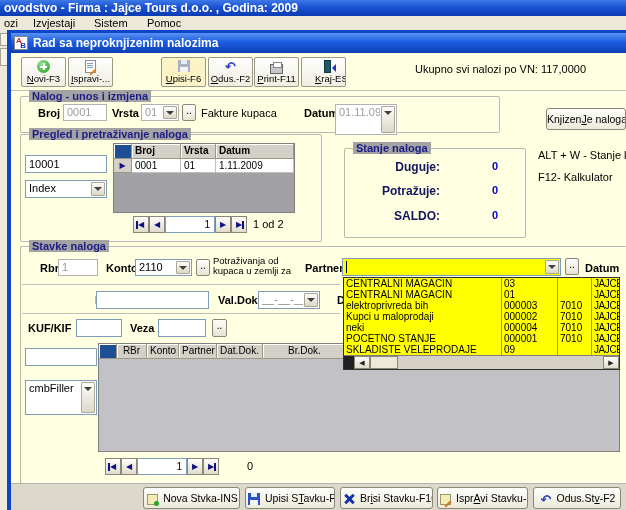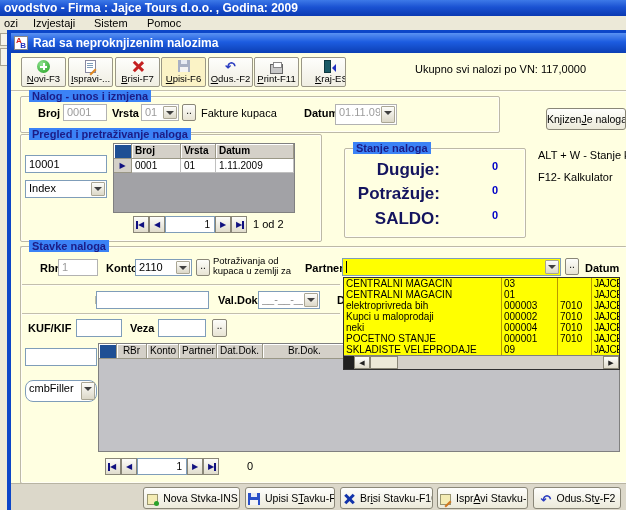--- a/index.html
+++ b/index.html
@@ -52,21 +52,21 @@
   .ic-exit::after{content:"";position:absolute;right:0;top:4px;border:4px solid transparent;border-right-color:#2030c0;}
   .ic-note{width:11px;height:11px;background:#f4ecb4;border:1px solid #9a9670;box-sizing:border-box;}
   .ic-note.green::after{content:"";position:absolute;right:-2px;bottom:-2px;width:5px;height:5px;background:#2aa22a;border-radius:50%;}
   .ic-note.pencil::after{content:"";position:absolute;right:-2px;bottom:-1px;width:8px;height:2px;background:#d07820;transform:rotate(-45deg);}
   .ic-x-blue{width:12px;height:12px;}
   .ic-x-blue::before,.ic-x-blue::after{content:"";position:absolute;left:5px;top:0;width:3px;height:12px;background:#1133aa;}
   .ic-x-blue::before{transform:rotate(45deg);}
   .ic-x-blue::after{transform:rotate(-45deg);}
   
   .grp{position:absolute;border:1px solid #bdb9a7;border-radius:2px;box-shadow:inset 0 0 0 1px #fffef4;}
-  .grp-title{position:absolute;top:-7px;left:8px;background:#3b82f6;padding:0 3px;font-weight:bold;font-size:11px;color:#1c1c86;white-space:nowrap;}
+  .grp-title{position:absolute;top:-7px;left:8px;background:#a3a3a3;padding:0 3px;font-weight:bold;font-size:11px;color:#1c1c86;white-space:nowrap;}
   
   .inp{position:absolute;background:#fff;border:1px solid #7f9db9;box-sizing:border-box;font-size:11px;line-height:15px;padding:0 3px;white-space:nowrap;overflow:hidden;font-family:inherit;}
   .inp.dis{color:#9c9c9c;border-color:#b2b2b2;}
   .combo{position:absolute;background:#fff;border:1px solid #7f9db9;box-sizing:border-box;}
   .combo.dis{border-color:#b2b2b2;}
   .combo .cv{position:absolute;left:3px;top:1px;right:16px;font-size:11px;line-height:13px;white-space:nowrap;overflow:hidden;}
   .combo.dis .cv{color:#9c9c9c;}
   .combo .cb{position:absolute;right:1px;top:1px;bottom:1px;width:14px;background:linear-gradient(180deg,#fdfdfa,#dcd8c8);border:1px solid #aaa694;border-radius:1px;box-sizing:border-box;}
   .combo .cb::after{content:"";position:absolute;left:2px;top:4px;border:4px solid transparent;border-top-color:#404040;}
   .btn-sm{position:absolute;background:linear-gradient(180deg,#fdfdfa,#e8e4d4);border:1px solid #8a8778;border-radius:2px;box-sizing:border-box;font-size:10px;line-height:12px;text-align:center;}
@@ -79,21 +79,21 @@
   .gc{background:#fff;border-right:1px solid #c0c0c0;border-bottom:1px solid #c0c0c0;font-size:10px;padding:1px 3px;box-sizing:border-box;white-space:nowrap;overflow:hidden;height:14px;}
   .gcorner{background:#1e4f94;}
   .gind{background:#d4d0c8;color:#101080;font-size:8px;line-height:12px;text-align:center;border-right:1px solid #9a9786;border-bottom:1px solid #9a9786;}
   
   .vcr{position:absolute;display:flex;height:17px;}
   .vcr .vb{width:16px;height:17px;background:linear-gradient(180deg,#fdfdfa,#e0dccc);border:1px solid #8a8778;box-sizing:border-box;color:#101080;font-size:8px;line-height:15px;text-align:center;font-weight:bold;position:relative;}
   .vcr .vb.end-l::before{content:"";position:absolute;left:2px;top:4px;width:2px;height:8px;background:#101080;}
   .vcr .vb.end-r::before{content:"";position:absolute;right:2px;top:4px;width:2px;height:8px;background:#101080;}
   .vcr .vpage{width:50px;height:17px;background:#fff;border:1px solid #7f9db9;box-sizing:border-box;font-size:10px;line-height:15px;text-align:right;padding-right:4px;}
   
-  .st-lab{position:absolute;width:95px;text-align:right;font-weight:bold;color:#14145e;font-size:17px;}
+  .st-lab{position:absolute;width:95px;text-align:right;font-weight:bold;color:#14145e;font-size:12px;}
   .st-val{position:absolute;width:40px;text-align:right;font-weight:bold;color:#0000c8;font-size:11px;}
   
   .dd{position:absolute;left:343px;top:277px;width:277px;background:#FFFF00;border:1px solid #303030;box-sizing:border-box;z-index:60;}
   .dd-row{display:flex;height:11px;line-height:11px;font-size:10px;cursor:default;}
   .dd-c{border-right:1px solid #b89a00;padding:0 2px;white-space:nowrap;overflow:hidden;box-sizing:border-box;}
   .dd-name{width:158px;}
   .dd-code{width:56px;}
   .dd-extra{width:34px;}
   .dd-city{flex:1;border-right:none;letter-spacing:-0.4px;}
   .dd-sb{display:flex;height:13px;background:#d4d0c8;border-top:1px solid #808080;}
@@ -137,24 +137,20 @@
   <div class="abs child-body"></div>
 
   <div class="tbtn" style="left:21px;">
     <span class="tico"><span class="ic ic-new"></span></span>
     <span class="tlab">Novi-F3</span>
   </div>
   <div class="tbtn" style="left:68px;">
     <span class="tico"><span class="ic ic-doc"></span></span>
     <span class="tlab">Ispravi-...</span>
   </div>
-  <div class="tbtn" style="left:115px;">
-    <span class="tico"><span class="ic ic-x-red"></span></span>
-    <span class="tlab">Brisi-F7</span>
-  </div>
   <div class="tbtn active" style="left:161px;">
     <span class="tico"><span class="ic ic-floppy"></span></span>
     <span class="tlab">Upisi-F6</span>
   </div>
   <div class="tbtn" style="left:208px;">
     <span class="tico"><span class="ic ic-undo">↶</span></span>
     <span class="tlab">Odus.-F2</span>
   </div>
   <div class="tbtn" style="left:254px;">
     <span class="tico" style="padding-top:3px;box-sizing:border-box;"><span class="ic ic-print"></span></span>
@@ -173,21 +169,21 @@
   <span class="lab b" style="left:38px;top:107px;">Broj</span>
   <div class="inp dis" style="left:63px;top:104px;width:44px;height:17px;">0001</div>
   <span class="lab b" style="left:112px;top:107px;">Vrsta</span>
   <div class="combo dis" style="left:141px;top:104px;width:38px;height:17px;">
     <span class="cv">01</span>
       <span class="cb"></span>
   </div>
   <div class="btn-sm" style="left:182px;top:104px;width:14px;height:17px;">..</div>
   <span class="lab" style="left:201px;top:107px;">Fakture kupaca</span>
   <span class="lab b" style="left:304px;top:107px;">Datum</span>
-  <div class="combo dis" style="left:335px;top:104px;width:62px;height:21px;">
+  <div class="combo dis" style="left:335px;top:104px;width:62px;height:31px;">
     <span class="cv">01.11.09</span>
       <span class="cb"></span>
   </div>
 
   <div class="push" style="left:546px;top:108px;width:80px;height:22px;line-height:20px;">
     <span>Knjizen</span><span style="text-decoration:underline;">J</span><span>e naloga</span>
   </div>
   <div class="lab" style="left:538px;top:149px;">ALT + W - Stanje ko</div>
   <div class="lab" style="left:538px;top:171px;">F12- Kalkulator</div>
 
@@ -268,21 +264,21 @@
 
   <div class="sep" style="left:22px;top:313px;width:318px;"></div>
 
   <span class="lab b" style="left:28px;top:322px;">KUF/KIF</span>
   <input class="inp" style="left: 76px; top: 319px; width: 46px; height: 18px;" value="">
   <span class="lab b" style="left:130px;top:322px;">Veza</span>
   <input class="inp" style="left: 158px; top: 319px; width: 48px; height: 18px;" value="">
   <div class="btn-sm" style="left:212px;top:319px;width:15px;height:18px;">..</div>
 
   <input class="inp" style="left: 25px; top: 348px; width: 72px; height: 18px;">
-  <div class="combo" style="left:25px;top:380px;width:72px;height:22px;border-radius:8px;">
+  <div class="combo" style="left:25px;top:380px;width:72px;height:35px;">
     <span class="cv">cmbFiller</span>
       <span class="cb"></span>
   </div>
 
   <div class="grid" style="left:98px;top:343px;width:522px;height:109px;background:#c2c2c6;">
     <div class="grow">
       <div class="gh gcorner" style="width:18px;"></div>
       <div class="gh" style="width:30px;text-align:center;">RBr</div>
       <div class="gh" style="width:32px;text-align:center;">Konto</div>
       <div class="gh" style="width:38px;text-align:center;">Partner</div>

